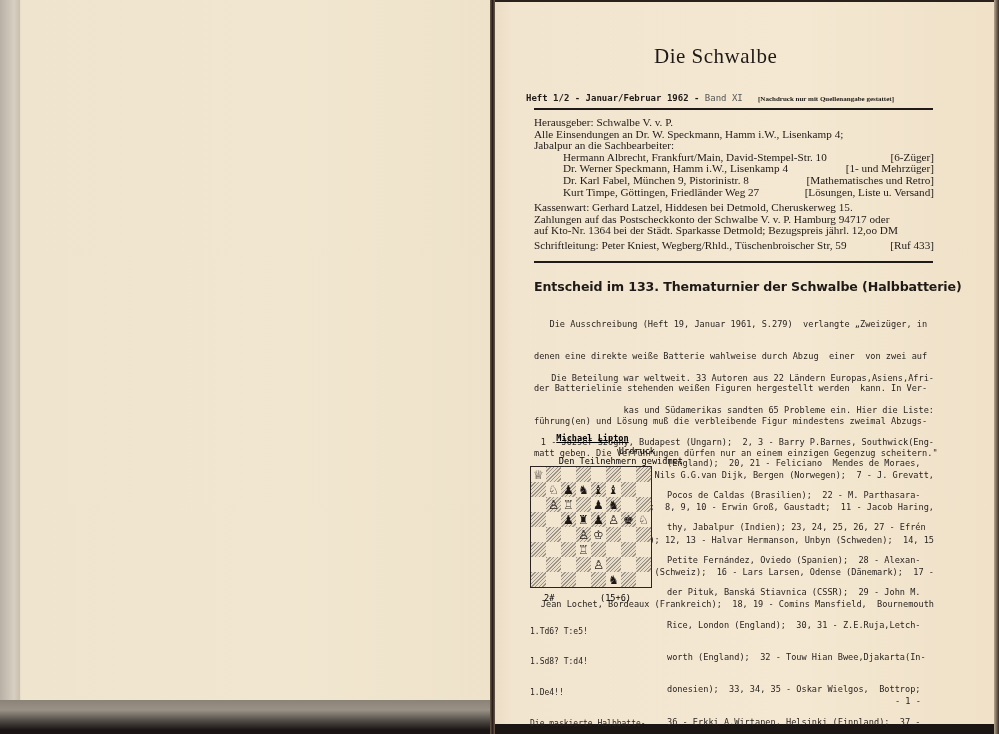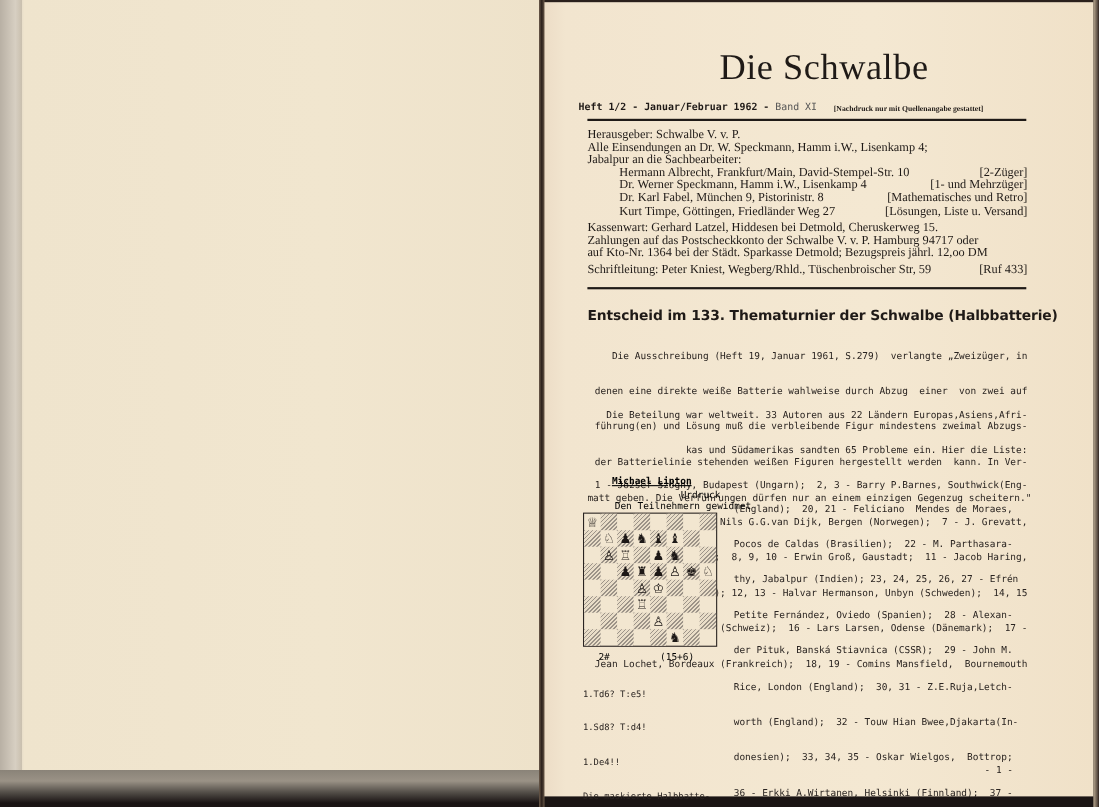--- a/index.html
+++ b/index.html
@@ -23,40 +23,40 @@
   .right-page {
     position: absolute; left: 494px; top: 2px; width: 500px; height: 724px;
     background: linear-gradient(90deg, #ecdcc6 0px, #f2e5cf 20px, #f4e8d2 60%, #f0e1c8 100%);
   }
   .right-top-edge { position: absolute; left: 494px; top: 0; width: 505px; height: 4px; background: #2a201c; }
   .right-bottom-edge { position: absolute; left: 494px; top: 724px; width: 505px; height: 10px; background: #1b1514; }
   .right-side-edge { position: absolute; left: 994px; top: 0; width: 5px; height: 734px; background: linear-gradient(90deg,#b9a88f,#3a2e28); }
 
   .rp { position: absolute; color: #1f1a17; }
 
-  .title { left: 654px; top: 44px; font-family: "Liberation Serif", serif; font-size: 33px; letter-spacing: 0.5px; font-weight: normal; }
+  .title { left: 654px; top: 44px; font-family: "Liberation Serif", serif; font-size: 21px; letter-spacing: 0.5px; font-weight: normal; }
 
   .issue-line { left: 526px; top: 93px; width: 400px; font-family: "DejaVu Sans Mono", monospace; font-size: 9px; font-weight: bold; white-space: nowrap; }
   .issue-line .band { font-weight: normal; color: #555; }
   .issue-line .reprint { font-family: "Liberation Serif", serif; font-size: 7px; font-weight: bold; position: absolute; left: 232px; top: 2px; }
 
   .rule { position: absolute; left: 534px; height: 2px; background: #1f1a17; }
   .rule.r1 { top: 108px; width: 399px; }
   .rule.r2 { top: 261px; width: 399px; }
 
   .masthead { left: 534px; top: 117px; width: 400px; font-family: "Liberation Serif", serif; font-size: 11.2px; line-height: 11.6px; }
   .masthead .row { white-space: nowrap; position: relative; height: 11.6px; }
   .masthead .ind { padding-left: 29px; }
   .masthead .right { position: absolute; right: 0; top: 0; }
   .masthead .gap { height: 4px; }
 
   .article-title { left: 534px; top: 279px; font-family: "DejaVu Sans", sans-serif; font-weight: bold; font-size: 12.6px; white-space: nowrap; letter-spacing: -0.1px; }
 
   .body-text { font-family: "DejaVu Sans Mono", monospace; font-size: 8.6px; line-height: 10.8px; white-space: pre; color: #2a2421; }
-  .intro { left: 534px; top: 297px; width: 400px; text-align: right; }
+  .intro { left: 534px; top: 297px; width: 400px; }
   .list-full { left: 534px; top: 351px; width: 400px; text-align: right; }
   .list-col { left: 667px; top: 436px; width: 270px; }
 
   .diagram-block { position: absolute; left: 530px; top: 433px; width: 125px; }
   .diag-author { font-family: "DejaVu Sans Mono", monospace; font-size: 8.6px; font-weight: bold; text-decoration: underline; text-align: center; position: absolute; left: 0; top: 0; width: 125px; }
   .diag-sub { font-family: "DejaVu Sans Mono", monospace; font-size: 8.6px; text-align: right; position: absolute; left: 0; width: 125px; }
   .diag-sub.s1 { top: 13px; }
   .diag-sub.s2 { top: 23px; margin-left: 28px; }
 
   .board { position: absolute; left: 0px; top: 33px; width: 122px; height: 122px; border: 1.5px solid #2a2421; display: grid; grid-template-columns: repeat(8, 1fr); grid-template-rows: repeat(8, 1fr); background: #f2e6d0; }
@@ -89,39 +89,39 @@
   <div class="rp issue-line">
     <span>Heft 1/2 - Januar/Februar 1962 - </span><span class="band">Band XI</span>
     <span class="reprint">[Nachdruck nur mit Quellenangabe gestattet]</span>
   </div>
   <div class="rule r1"></div>
 
   <div class="rp masthead">
     <div class="row">Herausgeber: Schwalbe V. v. P.</div>
     <div class="row">Alle Einsendungen an Dr. W. Speckmann, Hamm i.W., Lisenkamp 4;</div>
     <div class="row">Jabalpur an die Sachbearbeiter:</div>
-    <div class="row ind"><span>Hermann Albrecht, Frankfurt/Main, David-Stempel-Str. 10</span><span class="right">[2-Züger]</span></div>
+    <div class="row ind"><span>Hermann Albrecht, Frankfurt/Main, David-Stempel-Str. 10</span><span class="right">[6-Züger]</span></div>
     <div class="row ind"><span>Dr. Werner Speckmann, Hamm i.W., Lisenkamp 4</span><span class="right">[1- und Mehrzüger]</span></div>
     <div class="row ind"><span>Dr. Karl Fabel, München 9, Pistorinistr. 8</span><span class="right">[Mathematisches und Retro]</span></div>
     <div class="row ind"><span>Kurt Timpe, Göttingen, Friedländer Weg 27</span><span class="right">[Lösungen, Liste u. Versand]</span></div>
     <div class="gap"></div>
     <div class="row">Kassenwart: Gerhard Latzel, Hiddesen bei Detmold, Cheruskerweg 15.</div>
     <div class="row">Zahlungen auf das Postscheckkonto der Schwalbe V. v. P. Hamburg 94717 oder</div>
     <div class="row">auf Kto-Nr. 1364 bei der Städt. Sparkasse Detmold; Bezugspreis jährl. 12,oo DM</div>
     <div class="row" style="margin-top:3px;"><span>Schriftleitung: Peter Kniest, Wegberg/Rhld., Tüschenbroischer Str, 59</span><span class="right">[Ruf 433]</span></div>
   </div>
   <div class="rule r2"></div>
 
   <h2 class="rp article-title">Entscheid im 133. Thematurnier der Schwalbe (Halbbatterie)</h2>
 
   <div class="rp body-text intro">
     <div>   Die Ausschreibung (Heft 19, Januar 1961, S.279)  verlangte „Zweizüger, in</div>
     <div>denen eine direkte weiße Batterie wahlweise durch Abzug  einer  von zwei auf</div>
+    <div>der Batterielinie stehenden weißen Figuren hergestellt werden  kann. In Ver-</div>
     <div>führung(en) und Lösung muß die verbleibende Figur mindestens zweimal Abzugs-</div>
-    <div>der Batterielinie stehenden weißen Figuren hergestellt werden  kann. In Ver-</div>
     <div>matt geben. Die Verführungen dürfen nur an einem einzigen Gegenzug scheitern."</div>
   </div>
 
   <div class="rp body-text list-full">
     <div>   Die Beteilung war weltweit. 33 Autoren aus 22 Ländern Europas,Asiens,Afri-</div>
     <div>kas und Südamerikas sandten 65 Probleme ein. Hier die Liste:</div>
     <div>1 - József Szöghy, Budapest (Ungarn);  2, 3 - Barry P.Barnes, Southwick(Eng-</div>
     <div>land);  4, 5, 6, 51 - Nils G.G.van Dijk, Bergen (Norwegen);  7 - J. Grevatt,</div>
     <div>Morogoro (Tanganjika);  8, 9, 10 - Erwin Groß, Gaustadt;  11 - Jacob Haring,</div>
     <div>Den Haag (Niederlande); 12, 13 - Halvar Hermanson, Unbyn (Schweden);  14, 15</div>

